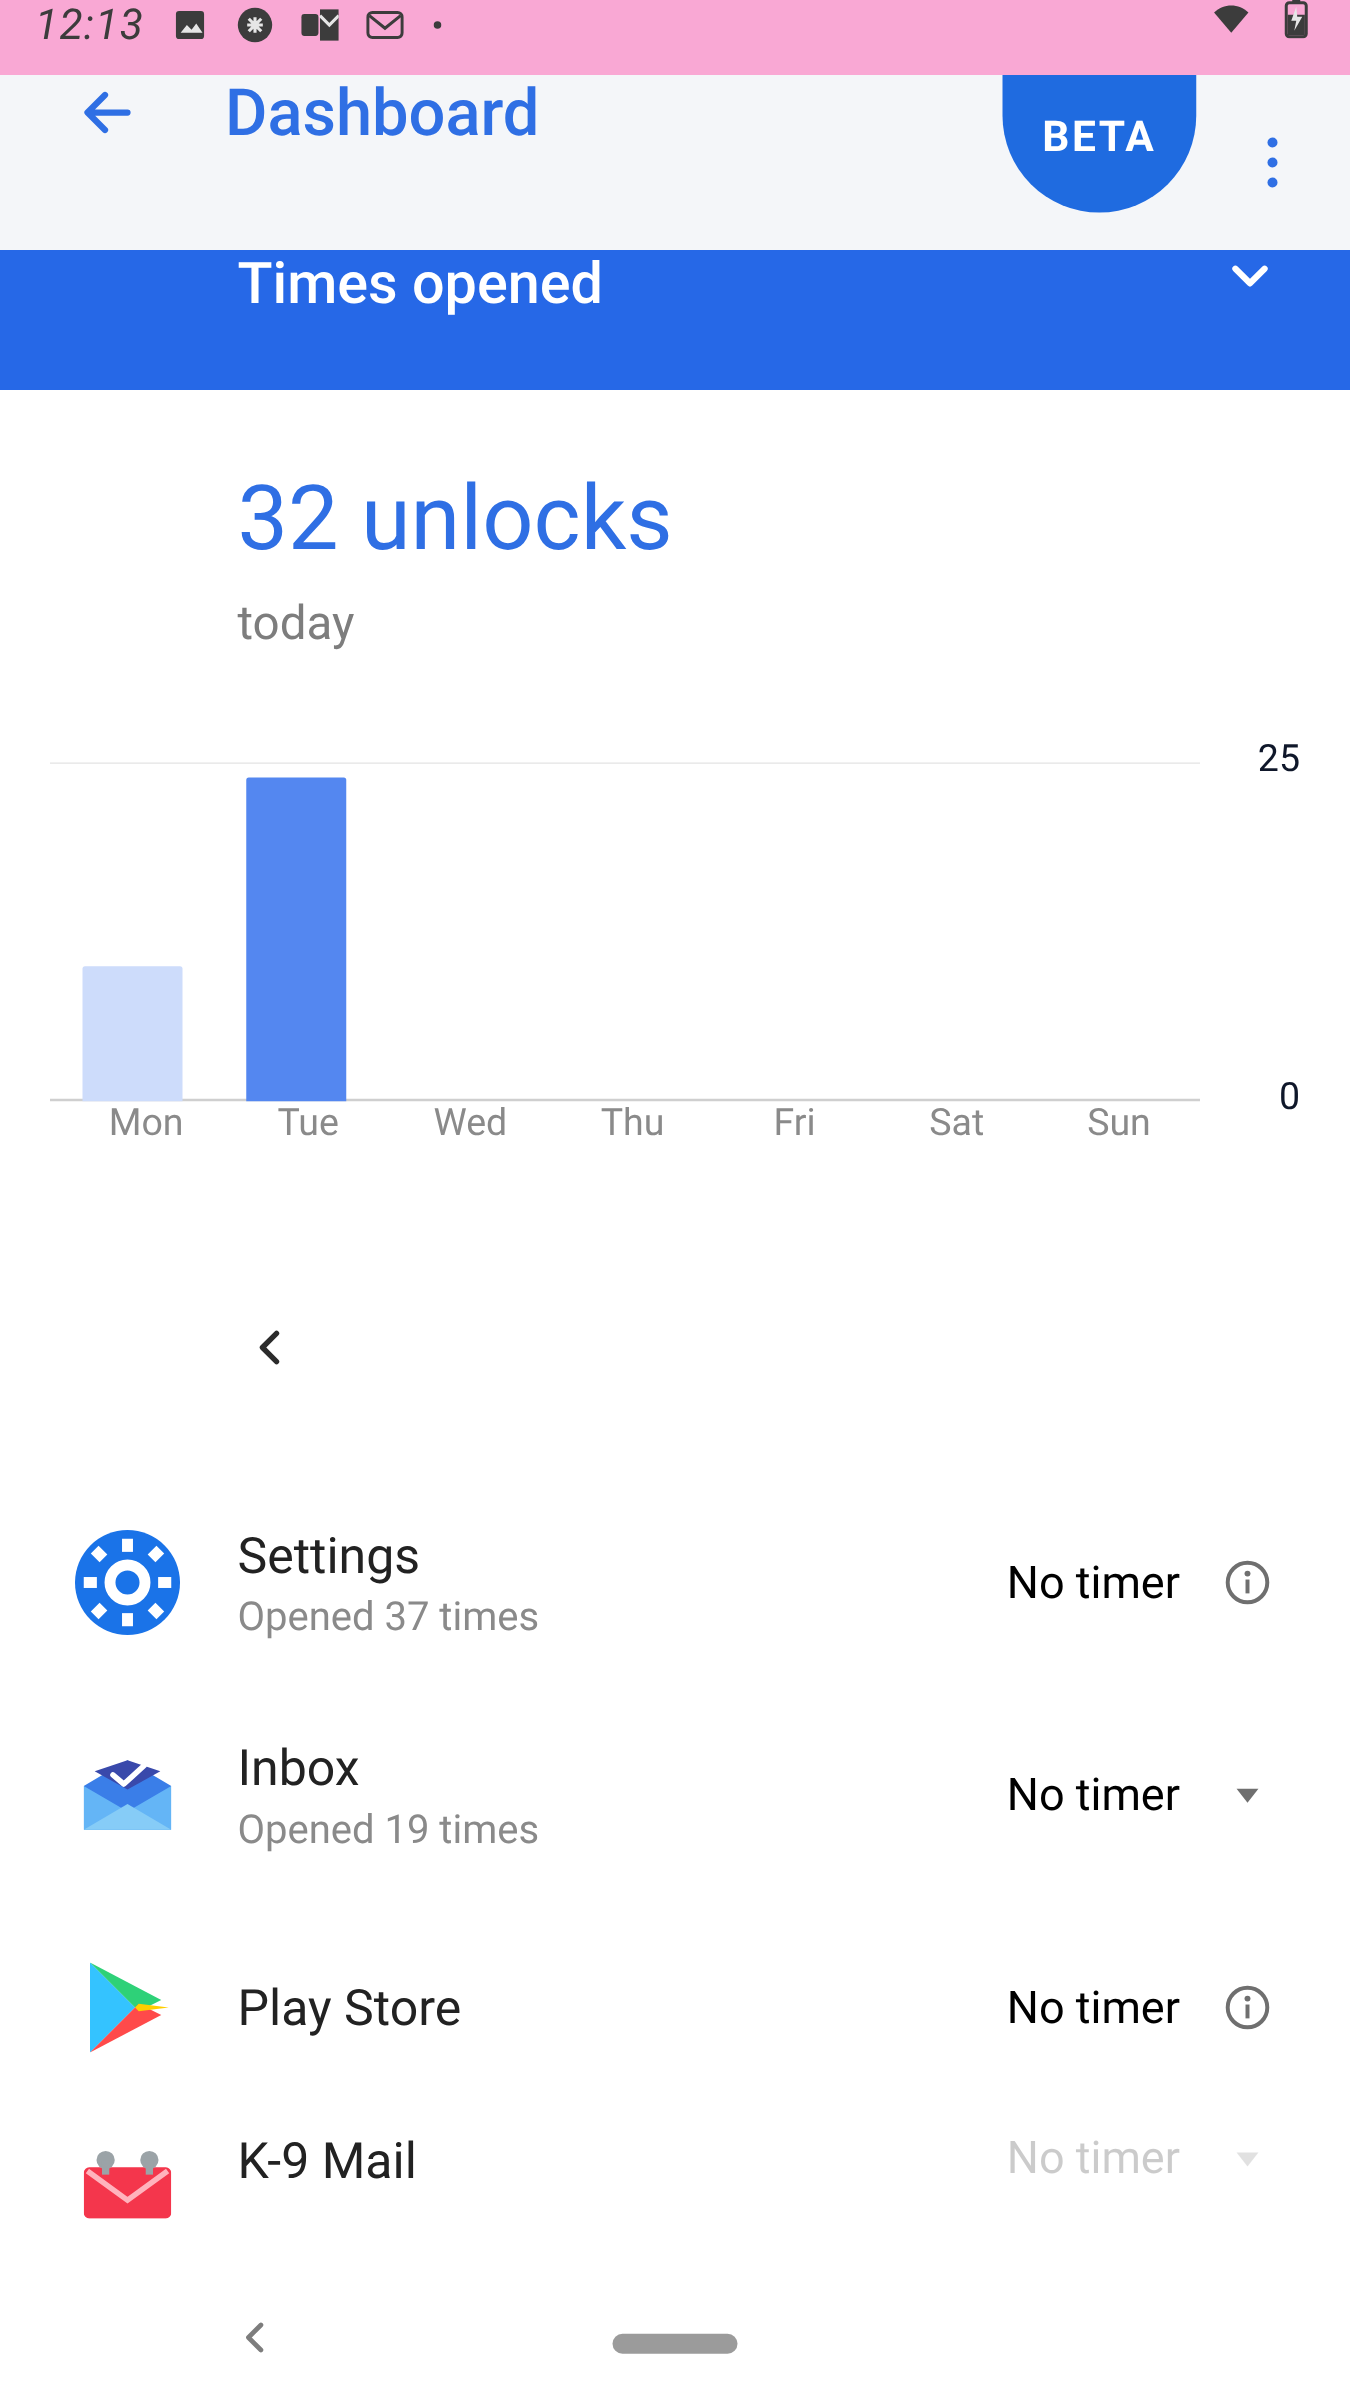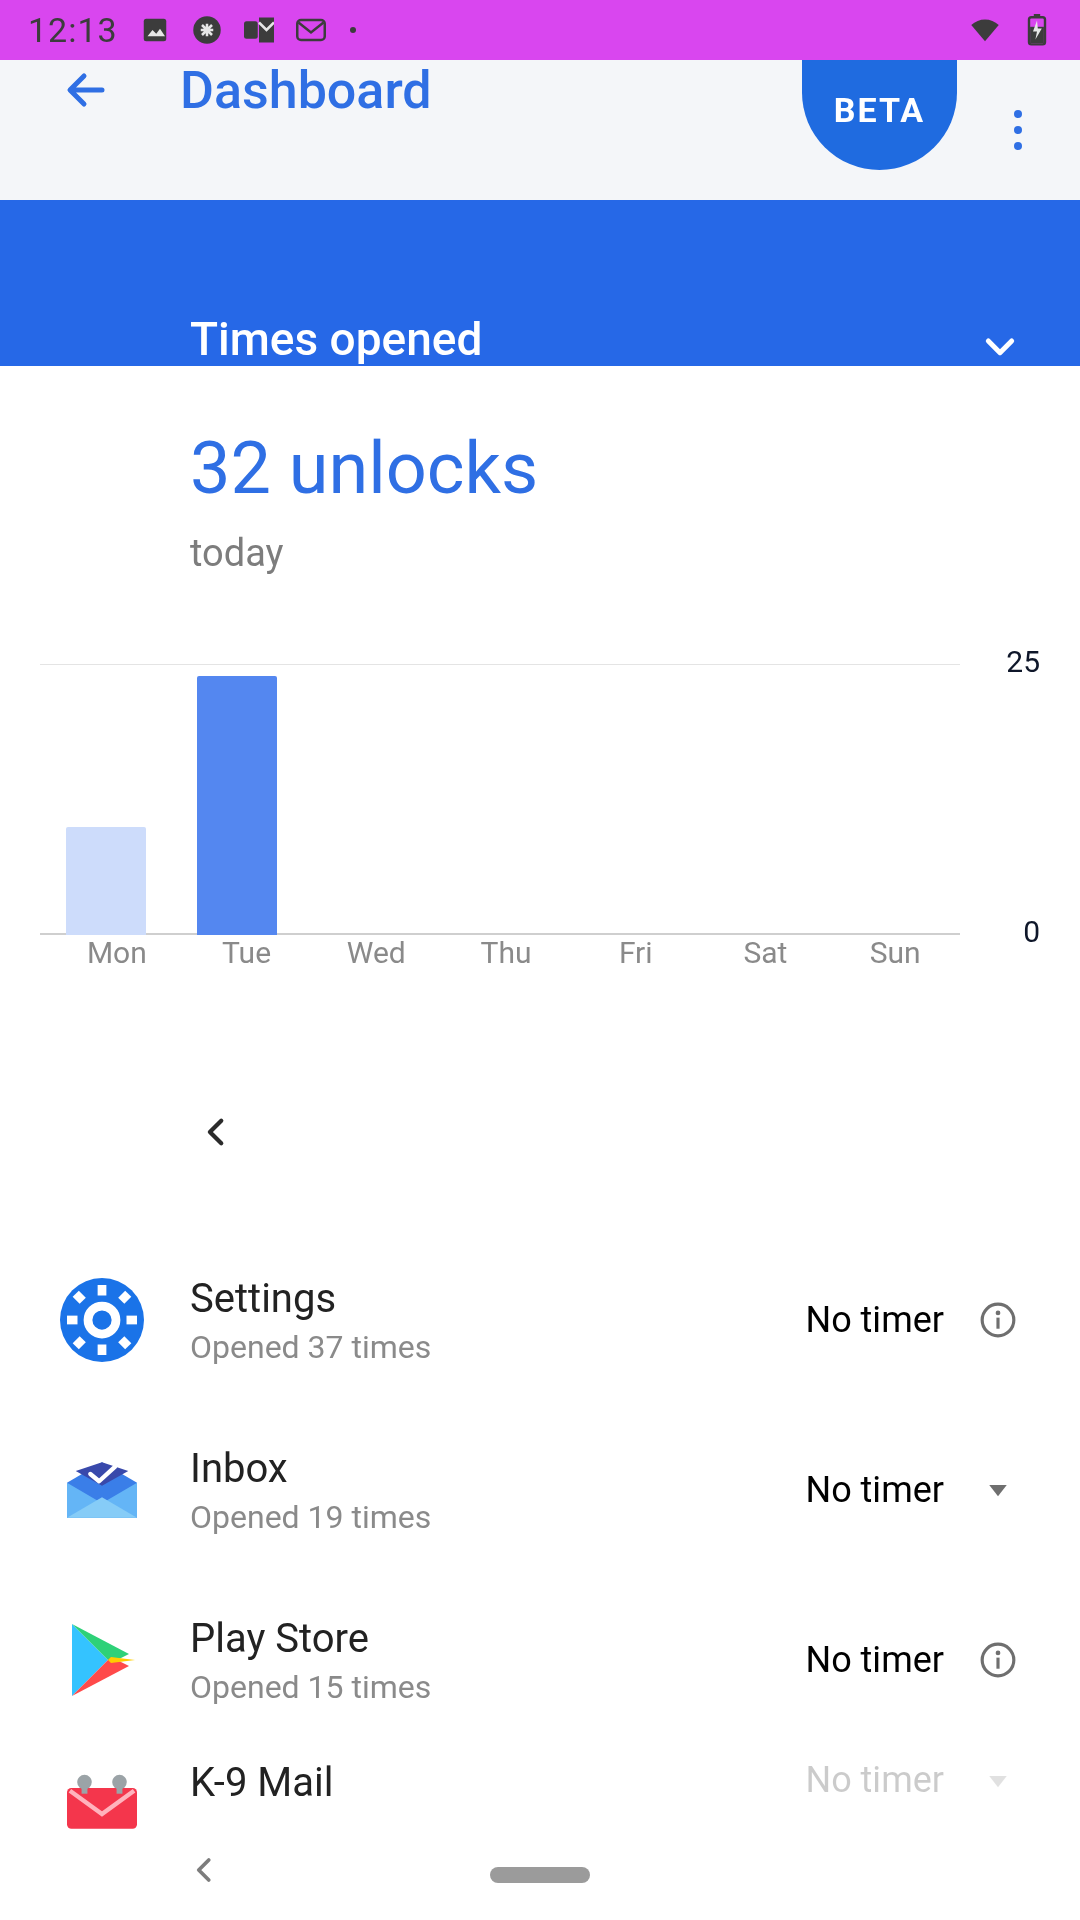--- a/index.html
+++ b/index.html
@@ -1,36 +1,36 @@
 <!DOCTYPE html>
 <html><head>
 <meta charset="utf-8">
 <style>
   * { box-sizing: border-box; margin: 0; padding: 0; }
   html, body { width: 1080px; height: 1920px; font-family: Roboto, "Helvetica Neue", Arial, sans-serif; background:#fff; }
   .screen { width:1080px; height:1920px; position:relative; display:flex; flex-direction:column; overflow:hidden; }
 
   
-  .statusbar { height:60px; background:#d946ef; display:flex; align-items:center; justify-content:space-between; padding:0 28px; color:#3c3c3c; }
+  .statusbar { height:60px; background:#f9a8d4; display:flex; align-items:flex-start; justify-content:space-between; padding:0 28px; color:#3c3c3c;font-style:italic; }
   .statusbar .left, .statusbar .right { display:flex; align-items:center; gap:22px; }
   .statusbar .clock { font-size:34px; letter-spacing:1px; }
   .status-ic { width:30px; height:30px; display:flex; align-items:center; justify-content:center; }
   .status-ic svg { display:block; }
 
   
   .appbar { height:140px; background:#f4f6f9; position:relative; display:flex; align-items:flex-start; padding-left:56px; }
   .appbar .back { width:60px; height:60px; display:flex; align-items:center; justify-content:center; }
   .appbar .title { font-size:52px; color:#2f6fe4; font-weight:500; margin-left:64px; }
   .beta-lozenge { position:absolute; top:0; left:802px; width:155px; height:110px; background:#1f6be0; border-radius:0 0 80px 80px; display:flex; align-items:center; justify-content:center; padding-bottom:10px;}
   .beta-lozenge span { color:#fff; font-size:34px; font-weight:700; letter-spacing:2px; }
   .appbar .more { position:absolute; right:42px; top:50px; width:40px; height:40px; display:flex; flex-direction:column; align-items:center; justify-content:center; gap:8px; }
   .appbar .more i { width:8px; height:8px; border-radius:50%; background:#2f6fe4; display:block; }
 
   
-  .selector { height:166px; background:#2668e7; display:flex; align-items:flex-end; justify-content:space-between; padding:0 60px 0 190px; }
+  .selector { height:112px; background:#2668e7; display:flex; align-items:flex-start; justify-content:space-between; padding:0 60px 0 190px; }
   .selector-label { color:#fff; font-size:46px; font-weight:500; }
   .selector-chev { width:40px; height:40px; }
 
   
   .headline-block { padding:60px 0 0 190px; }
   .headline-value { font-size:72px; color:#2f6fe4; font-weight:400; }
   .headline-sub { font-size:38px; color:#7d7d7d; margin-top:20px; }
 
   
   .chart { position:relative; margin:90px 40px 0 40px; height:320px; }
@@ -262,21 +262,20 @@
       <div class="icon">
         <svg width="66" height="72" viewBox="0 0 44 48">
             <polygon points="2,0 2,48 26,24" fill="#34c3ff"></polygon>
             <polygon points="2,0 40,20 28,26" fill="#2ed178"></polygon>
             <polygon points="2,48 40,28 28,22" fill="#ff4a4a"></polygon>
             <polygon points="28,22 44,24 28,26 26,24" fill="#ffce00"></polygon>
           </svg>
       </div>
       <div class="text">
         <div class="name">Play Store</div>
-        <div class="sub">Opened 15 times</div>
       </div>
       <div class="right-label">No timer</div>
       <div class="accessory">
         <svg width="38" height="38" viewBox="0 0 24 24">
             <circle cx="12" cy="12" r="10" fill="none" stroke="#6f6f6f" stroke-width="2"></circle>
             <circle cx="12" cy="7.5" r="1.5" fill="#6f6f6f"></circle>
             <rect x="11" y="10.5" width="2" height="7" fill="#6f6f6f"></rect>
           </svg>
       </div>
     </div>

